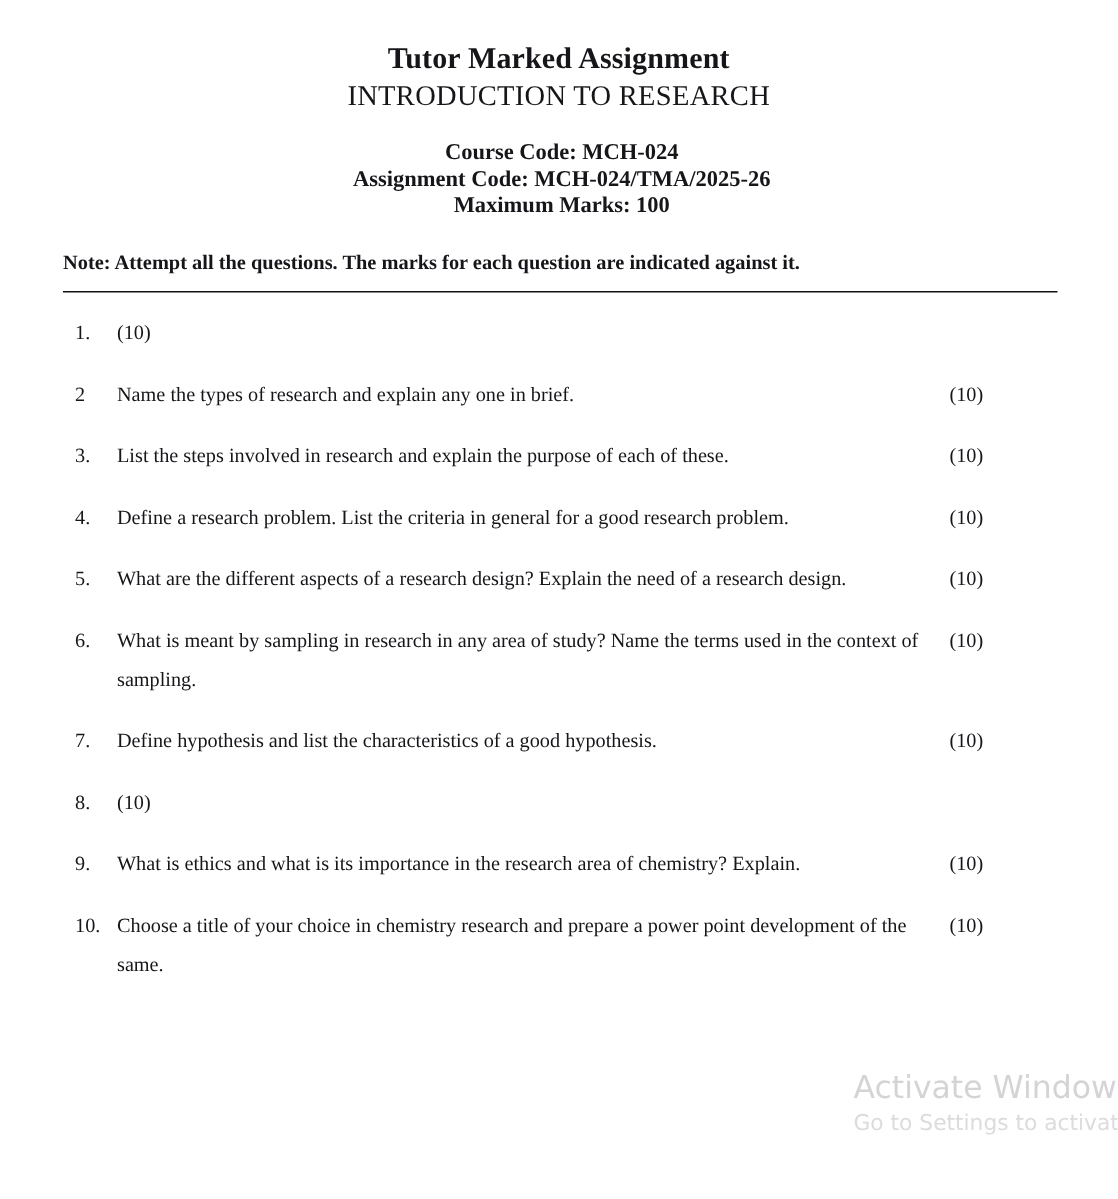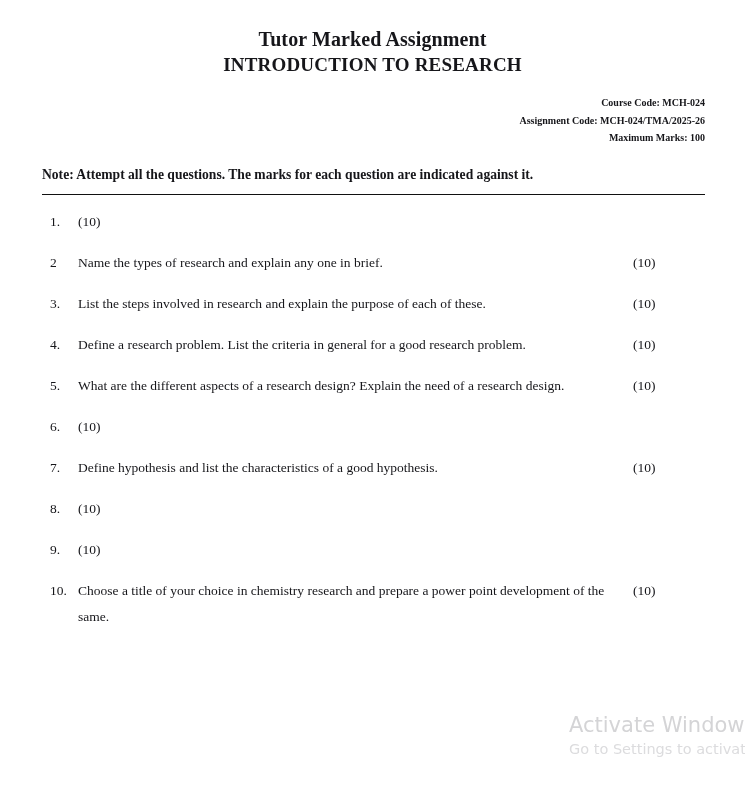--- a/index.html
+++ b/index.html
@@ -29,31 +29,31 @@
     padding-top: 27px;
   }
   .title-line-1 {
     font-size: 20px;
     font-weight: bold;
     letter-spacing: 0.1px;
     line-height: 25px;
   }
   .title-line-2 {
     font-size: 19px;
-    font-weight: bold;
+    font-weight: normal;
     letter-spacing: 0.2px;
     line-height: 25px;
   }
 
   
   .meta-block {
     margin: 17px 40px 0 0;
-    text-align: right;
+    text-align: center;
     font-weight: bold;
-    font-size: 10px;
+    font-size: 15px;
     line-height: 17.5px;
     padding-left: 44px;
   }
   .meta-line { white-space: nowrap; }
 
   
   .note-wrap {
     margin: 19px 40px 0 42px;
     border-bottom: 1.3px solid #111;
     padding-bottom: 10px;
@@ -167,36 +167,38 @@
     </div>
 
     <div class="q-row">
       <div class="q-num">5.</div>
       <div class="q-text">What are the different aspects of a research design? Explain the need of a research design.</div>
       <div class="q-marks">(10)</div>
     </div>
 
     <div class="q-row">
       <div class="q-num">6.</div>
+      <div class="q-text">What is meant by sampling in research in any area of study? Name the terms used in the context of sampling.</div>
       <div class="q-marks">(10)</div>
     </div>
 
     <div class="q-row">
       <div class="q-num">7.</div>
       <div class="q-text">Define hypothesis and list the characteristics of a good hypothesis.</div>
       <div class="q-marks">(10)</div>
     </div>
 
     <div class="q-row">
       <div class="q-num">8.</div>
       <div class="q-marks">(10)</div>
     </div>
 
     <div class="q-row">
       <div class="q-num">9.</div>
+      <div class="q-text">What is ethics and what is its importance in the research area of chemistry? Explain.</div>
       <div class="q-marks">(10)</div>
     </div>
 
     <div class="q-row">
       <div class="q-num">10.</div>
       <div class="q-text">Choose a title of your choice in chemistry research and prepare a power point development of the same.</div>
       <div class="q-marks">(10)</div>
     </div>
 
   </div>

